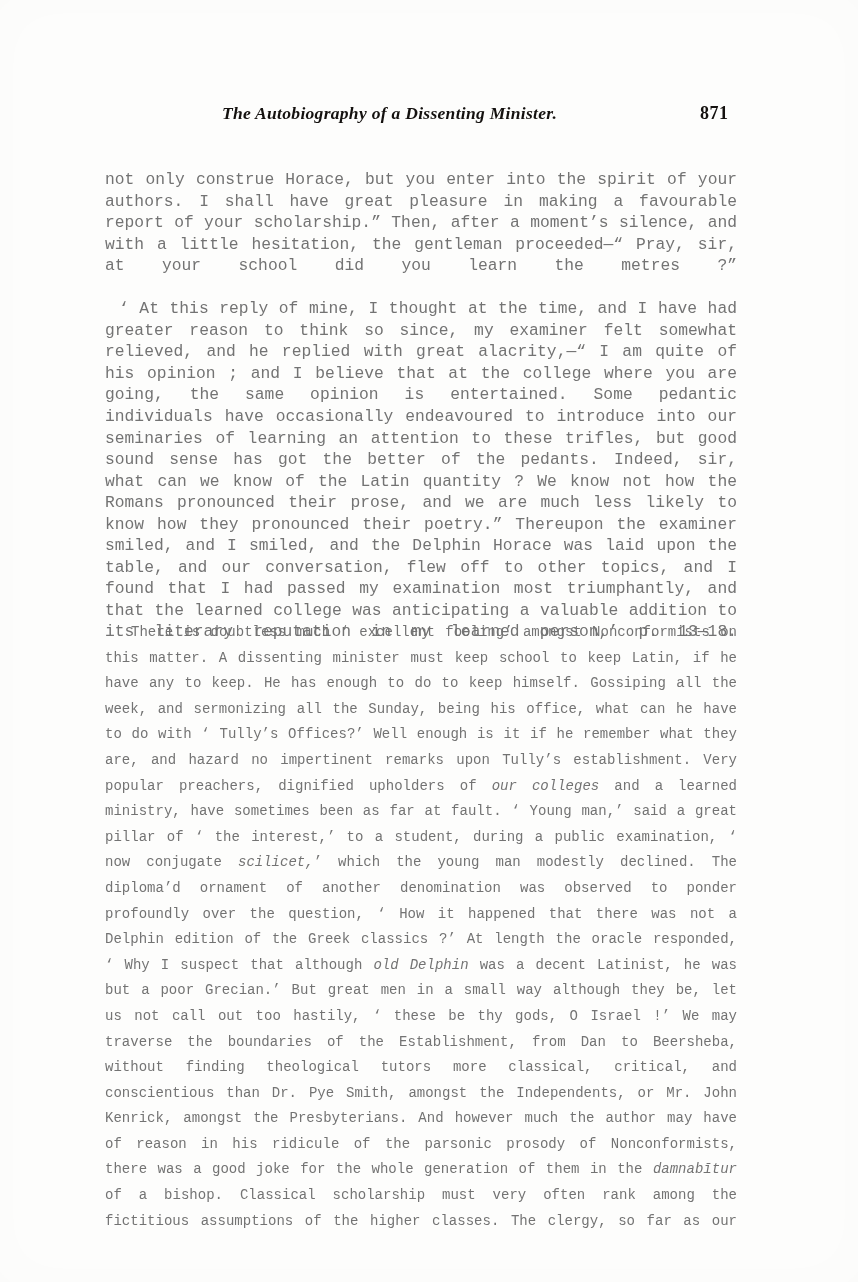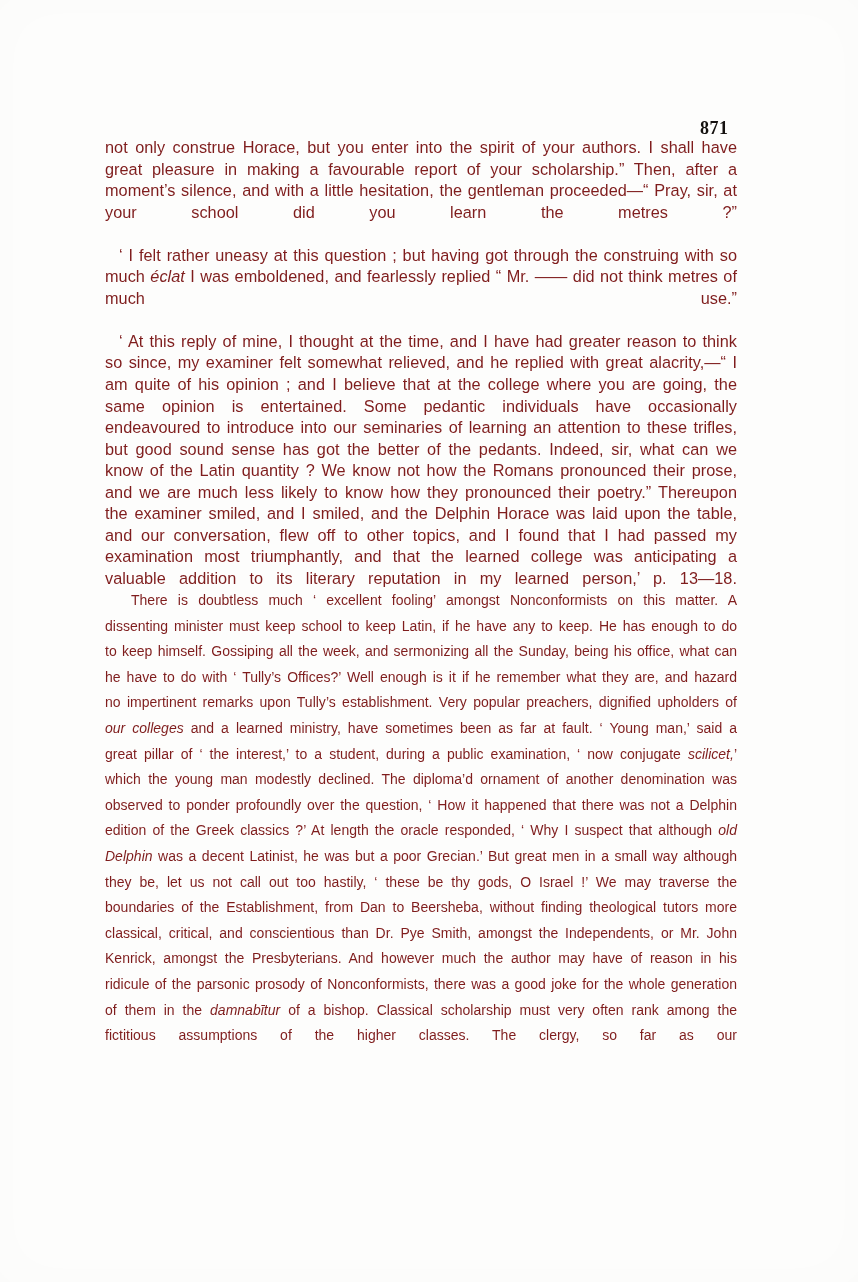--- a/index.html
+++ b/index.html
@@ -33,37 +33,38 @@
     font-style: italic;
     font-weight: bold;
     font-size: 17.5px;
     letter-spacing: 0.3px;
     color: #14110f;
     white-space: nowrap;
   }
   .runhead-folio {
     position: absolute;
     left: 595px;
-    top: 15px;
+    top: 0;
     font-family: "Liberation Serif", "DejaVu Serif", serif;
     font-weight: bold;
     font-size: 18px;
     letter-spacing: 0.5px;
     color: #14110f;
   }
 
   
   .block {
     position: absolute;
     left: 105px;
     width: 632px;
-    color: #7f1d1d;
-    font-family: Liberation Sans, sans-serif;
+    color: #737373;
+    font-family: Liberation Mono, monospace;
     text-align: justify;
     text-justify: inter-word;
+    margin-top: 32px;
   }
   
   .block-extract {
     top: 137px;
     font-size: 16.3px;
     line-height: 21.55px;
     letter-spacing: 0.02px;
     word-spacing: 0.6px;
   }
   .block-extract p {
@@ -95,26 +96,26 @@
     display: inline-block;
     width: 100%;
   }
 </style>
 </head>
 <body>
 
 <div class="page">
 
   <div class="runhead">
+    <div class="runhead-title">The Autobiography of a Dissenting Minister.</div>
     <div class="runhead-folio">871</div>
   </div>
 
   <div class="block block-extract">
     <p>not only construe Horace, but you enter into the spirit of your authors. I shall have great pleasure in making a favourable report of your scholarship.”   Then, after a moment’s silence, and with a little hesitation, the gentleman proceeded—“ Pray, sir, at your school did you learn the metres ?”</p>
-    <p class="indent">‘ I felt rather uneasy at this question ; but having got through the construing with so much <em>éclat</em>  I was emboldened, and fearlessly replied “ Mr. —— did not think metres of much use.”</p>
     <p class="indent">‘ At this reply of mine, I thought at the time, and I have had greater reason to think so since, my examiner felt somewhat relieved, and he replied with great alacrity,—“ I am quite of his opinion ; and I believe that at the college where you are going, the same opinion is entertained. Some pedantic individuals have occasionally endeavoured to introduce into our seminaries of learning an attention to these trifles, but good sound sense has got the better of the pedants. Indeed, sir, what can we know of the Latin quantity ?  We know not how the Romans pronounced their prose, and we are much less likely to know how they pronounced their poetry.”  Thereupon the examiner smiled, and I smiled, and the Delphin Horace was laid upon the table, and our conversation, flew off to other topics, and I found that I had passed my examination most triumphantly, and that the learned college was anticipating a valuable addition to its literary reputation in my learned person,’  p. 13—18.</p>
   </div>
 
   <div class="block block-comment">
     <p>There is doubtless much ‘ excellent fooling’ amongst Nonconformists on this matter.   A dissenting minister must keep school to keep Latin, if he have any to keep.   He has enough to do to keep himself.   Gossiping all the week, and sermonizing all the Sunday, being his office, what can he have to do with ‘ Tully’s Offices?’   Well enough is it if he remember what they are, and hazard no impertinent remarks upon Tully’s establishment. Very popular preachers, dignified upholders of <em>our colleges</em> and a learned ministry, have sometimes been as far at fault.   ‘ Young man,’ said a great pillar of ‘ the interest,’ to a student, during a public examination, ‘ now conjugate <em>scilicet,</em>’ which the young man modestly declined.   The diploma’d ornament of another denomination was observed to ponder profoundly over the question, ‘ How it happened that there was not a Delphin edition of the Greek classics ?’   At length the oracle responded, ‘ Why I suspect that although <em>old Delphin</em> was a decent Latinist, he was but a poor Grecian.’   But great men in a small way although they be, let us not call out too hastily, ‘ these be thy gods, O Israel !’  We may traverse the boundaries of the Establishment, from Dan to Beersheba, without finding theological tutors more classical, critical, and conscientious than Dr. Pye Smith, amongst the Independents, or Mr. John Kenrick, amongst the Presbyterians. And however much the author may have of reason in his ridicule of the parsonic prosody of Nonconformists, there was a good joke for the whole generation of them in the <em>damnabītur</em> of a bishop. Classical scholarship must very often rank among the fictitious assumptions of the higher classes.   The clergy, so far as our</p>
   </div>
 
 </div>
 
 </body></html>

